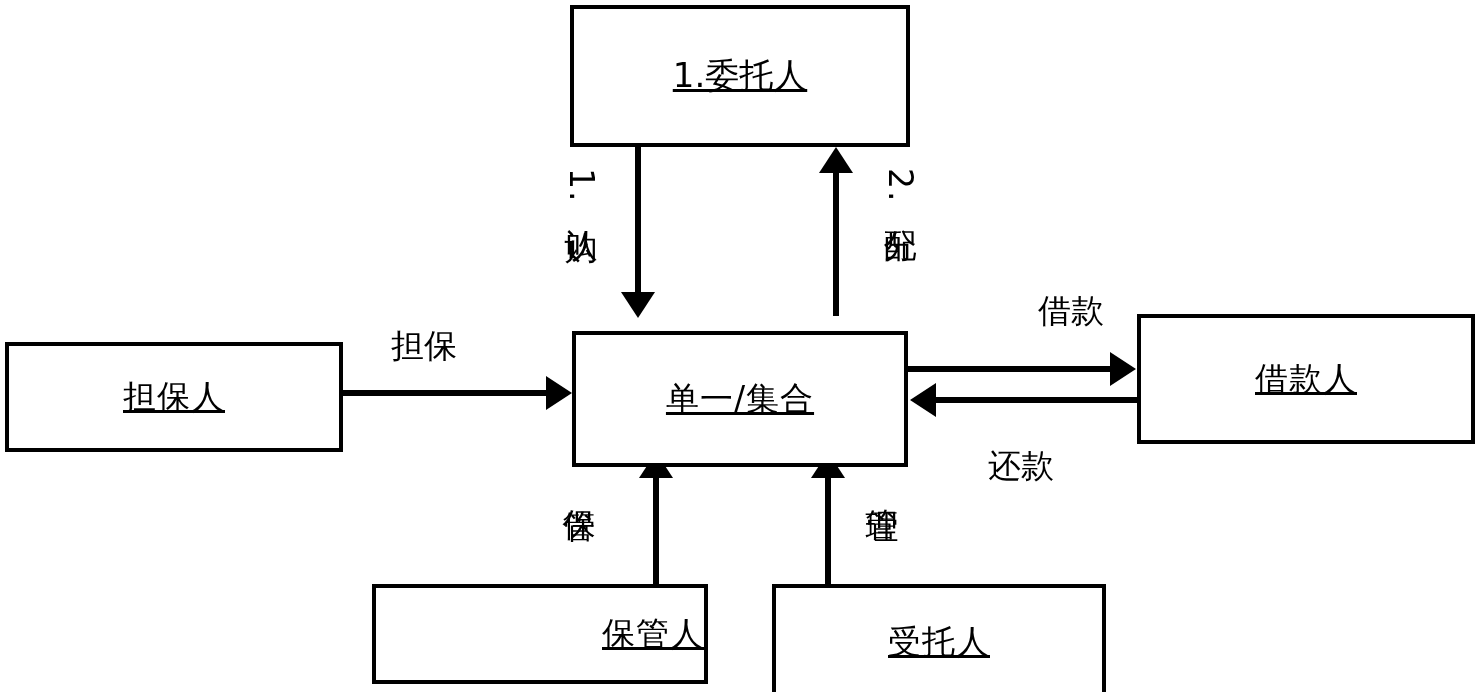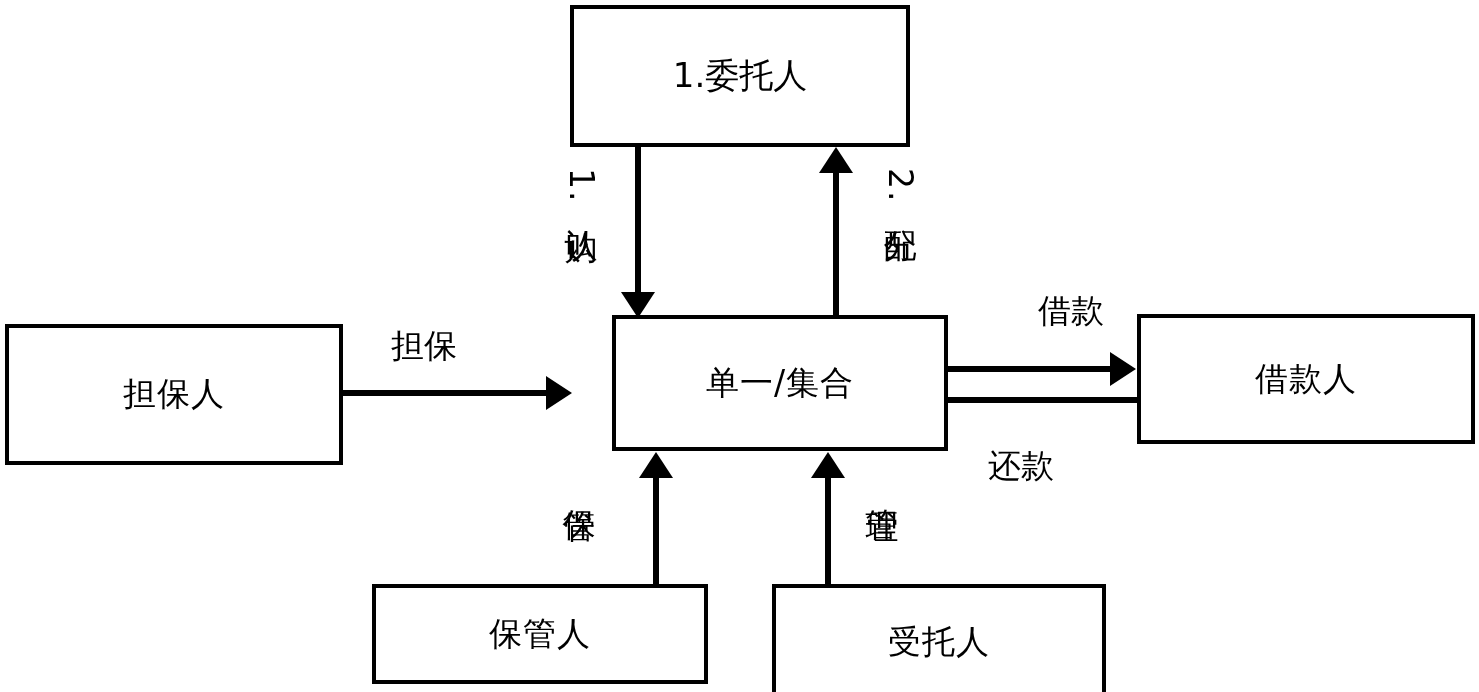--- a/index.html
+++ b/index.html
@@ -26,30 +26,31 @@
     flex-direction: column;
     align-items: center;
     justify-content: center;
     color: #000000;
     font-family: "DejaVu Sans", "Liberation Sans", sans-serif;
     font-size: 33px;
     line-height: 1.28;
     letter-spacing: 1px;
     white-space: nowrap;
     z-index: 3;
+    text-decoration: underline;
   }
   .node .line {
     display: block;
   }
   #node-settlor-beneficiary { left: 570px; top: 5px;  width: 340px; height: 142px; font-size: 34px; }
   #node-settlor-beneficiary .line { letter-spacing: 0px; }
-  #node-trust           { left: 572px; top: 315px; width: 336px; height: 136px; font-size: 33px; margin-left: 40px; }
-  #node-guarantor       { left: 5px;   top: 324px; width: 338px; height: 141px; }
+  #node-trust           { left: 572px; top: 331px; width: 336px; height: 136px; font-size: 33px; }
+  #node-guarantor       { left: 5px;   top: 342px; width: 338px; height: 110px; }
   #node-borrower        { left: 1137px;top: 314px; width: 338px; height: 130px; }
-  #node-custodian       { left: 372px; top: 584px; width: 336px; height: 100px; }
+  #node-custodian       { left: 372px; top: 584px; width: 336px; height: 100px; align-items: flex-end; }
   #node-trustee         { left: 772px; top: 584px; width: 334px; height: 116px; }
 
   
   .vline, .hline {
     position: absolute;
     background: #000000;
     z-index: 2;
   }
   .vline { width: 6px; }
   .hline { height: 6px; }

